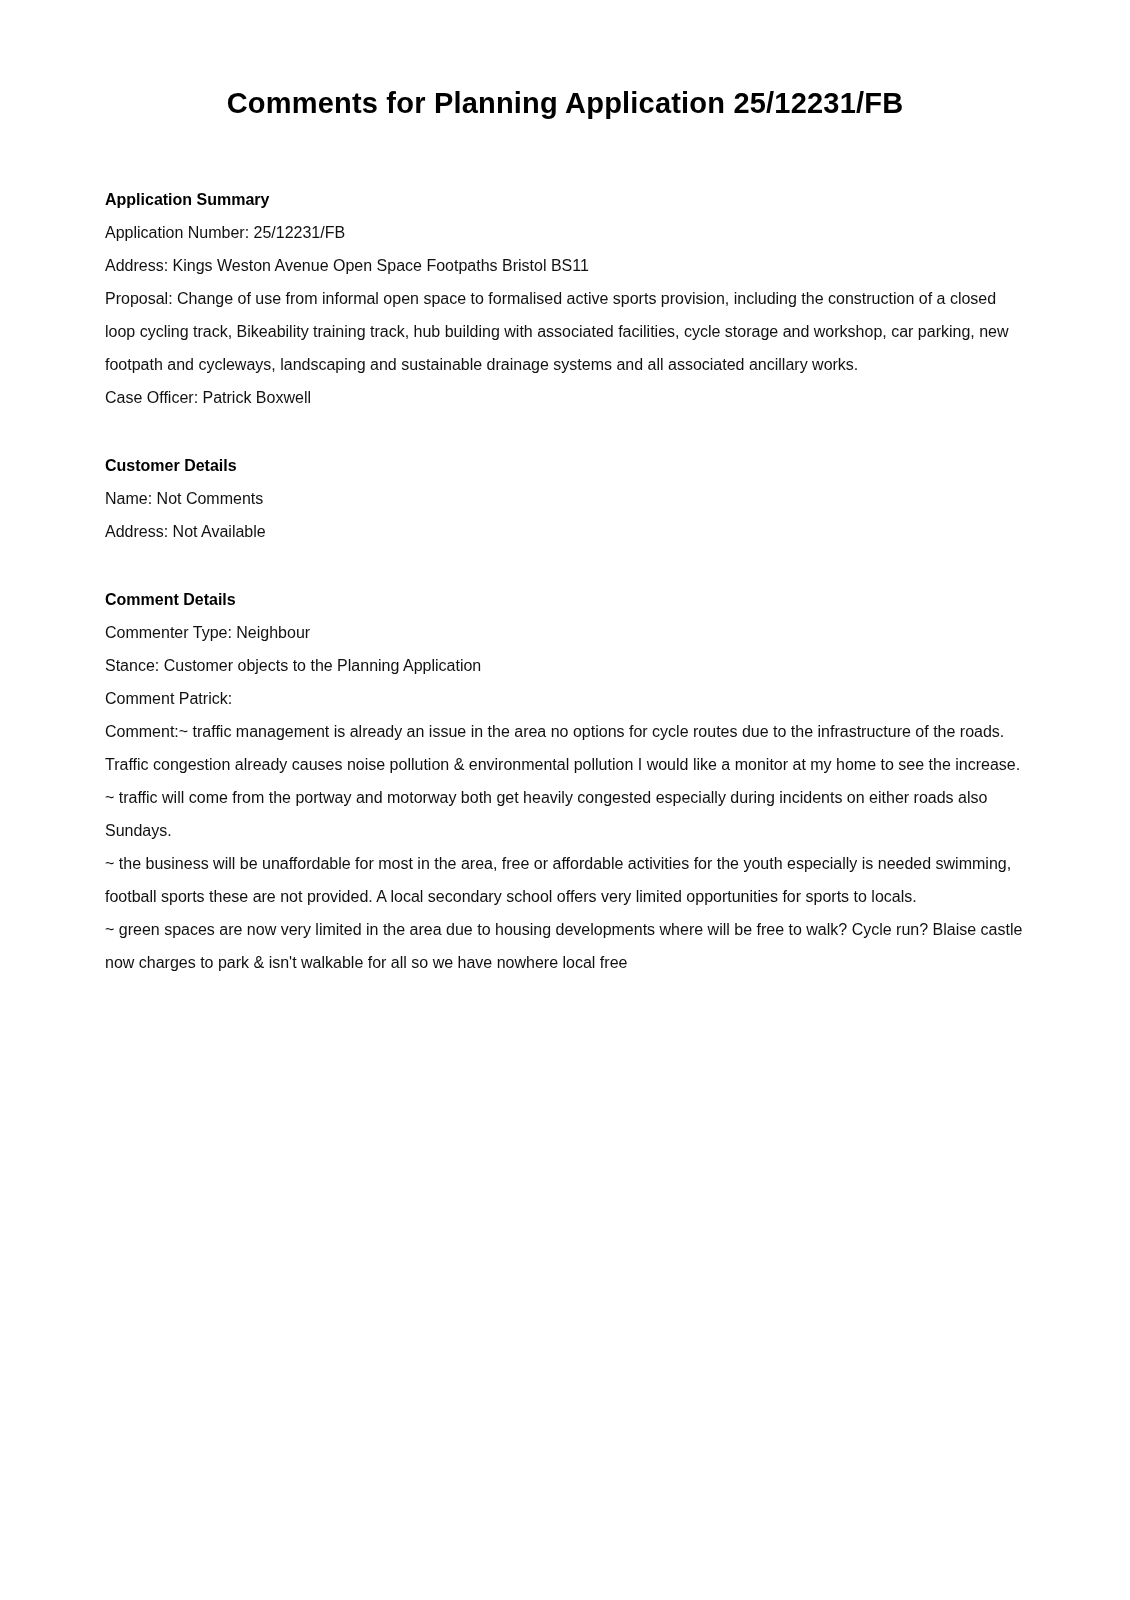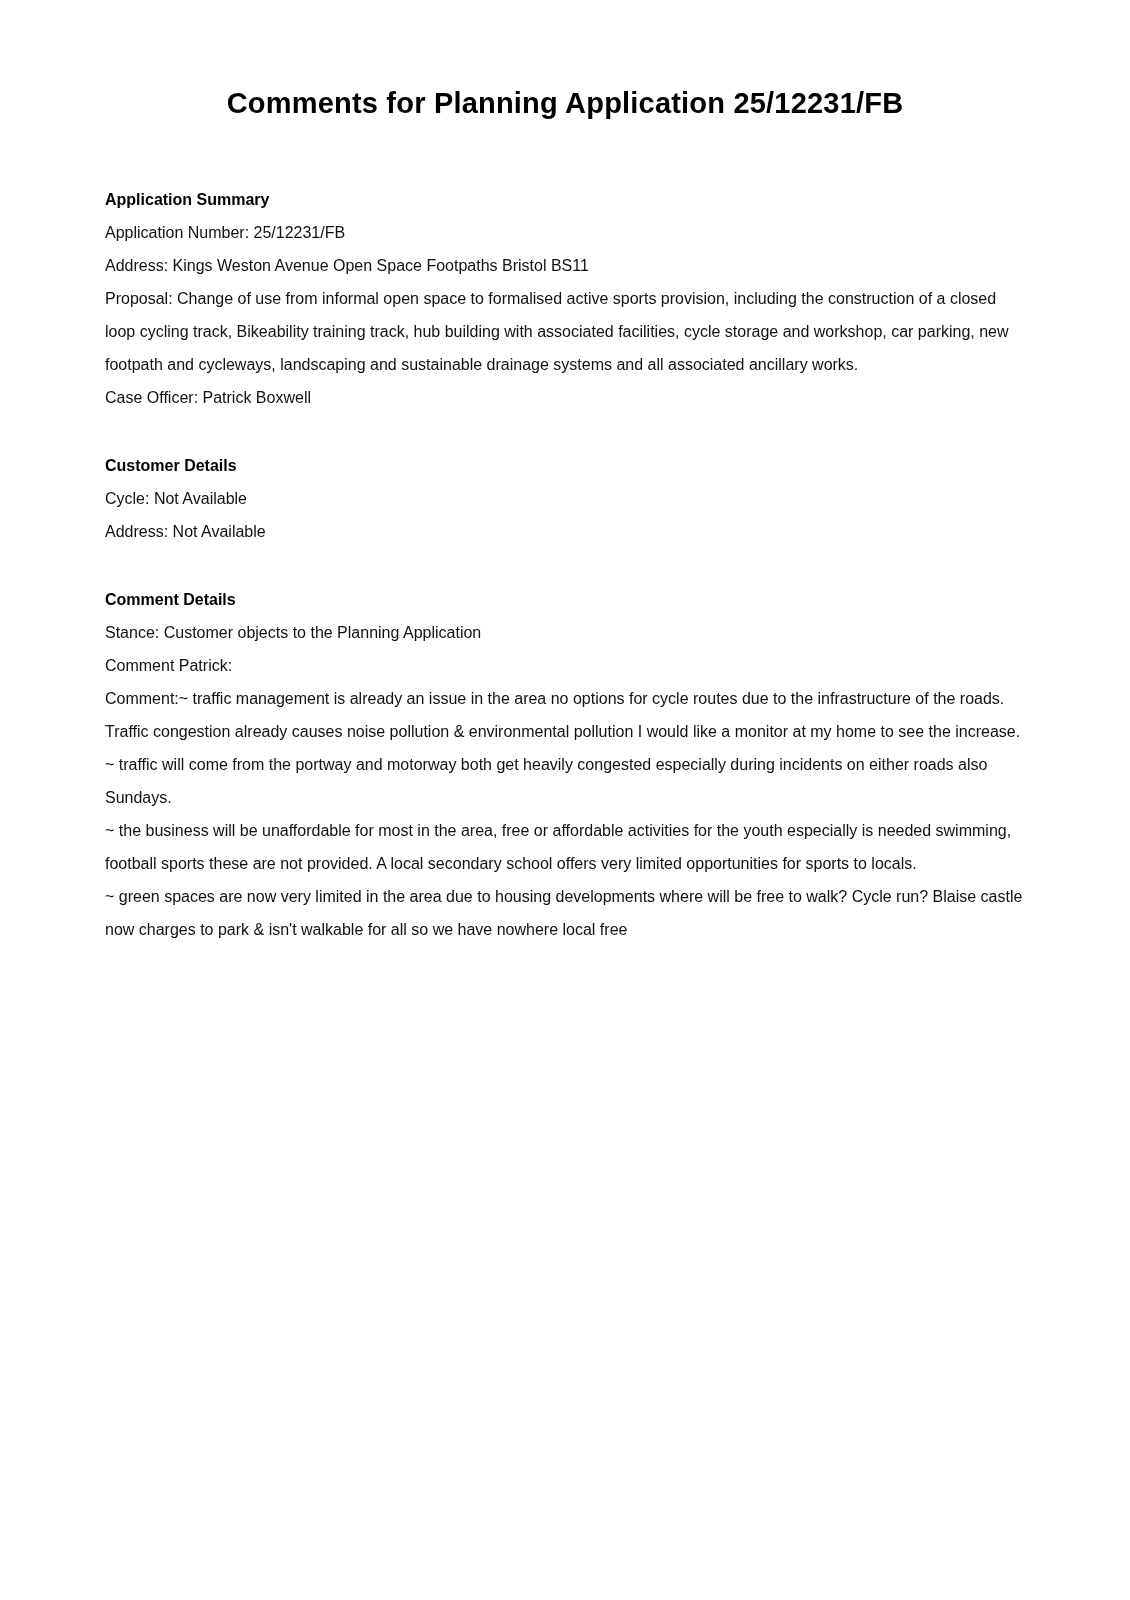--- a/index.html
+++ b/index.html
@@ -57,26 +57,27 @@
   <section class="doc-section">
     <h2 class="section-heading">Application Summary</h2>
     <p class="doc-paragraph">Application Number: 25/12231/FB</p>
     <p class="doc-paragraph">Address: Kings Weston Avenue Open Space Footpaths Bristol BS11</p>
     <p class="doc-paragraph">Proposal: Change of use from informal open space to formalised active sports provision, including the construction of a closed loop cycling track, Bikeability training track, hub building with associated facilities, cycle storage and workshop, car parking, new footpath and cycleways, landscaping and sustainable drainage systems and all associated ancillary works.</p>
     <p class="doc-paragraph">Case Officer: Patrick Boxwell</p>
   </section>
 
   <section class="doc-section">
     <h2 class="section-heading">Customer Details</h2>
-    <p class="doc-paragraph">Cycle: Not Available</p>
+    <p class="doc-paragraph">Name: Not Comments</p>
     <p class="doc-paragraph">Address: Not Available</p>
   </section>
 
   <section class="doc-section">
     <h2 class="section-heading">Comment Details</h2>
+    <p class="doc-paragraph">Commenter Type: Neighbour</p>
     <p class="doc-paragraph">Stance: Customer objects to the Planning Application</p>
     <p class="doc-paragraph">Comment Patrick:</p>
     <p class="doc-paragraph">Comment:~ traffic management is already an issue in the area no options for cycle routes due to the infrastructure of the roads. Traffic congestion already causes noise pollution &amp; environmental pollution I would like a monitor at my home to see the increase.</p>
     <p class="doc-paragraph">~ traffic will come from the portway and motorway both get heavily congested especially during incidents on either roads also Sundays.</p>
     <p class="doc-paragraph">~ the business will be unaffordable for most in the area, free or affordable activities for the youth especially is needed swimming, football sports these are not provided. A local secondary school offers very limited opportunities for sports to locals.</p>
     <p class="doc-paragraph">~ green spaces are now very limited in the area due to housing developments where will be free to walk? Cycle run? Blaise castle now charges to park &amp; isn't walkable for all so we have nowhere local free</p>
   </section>
 
 </div>
 

